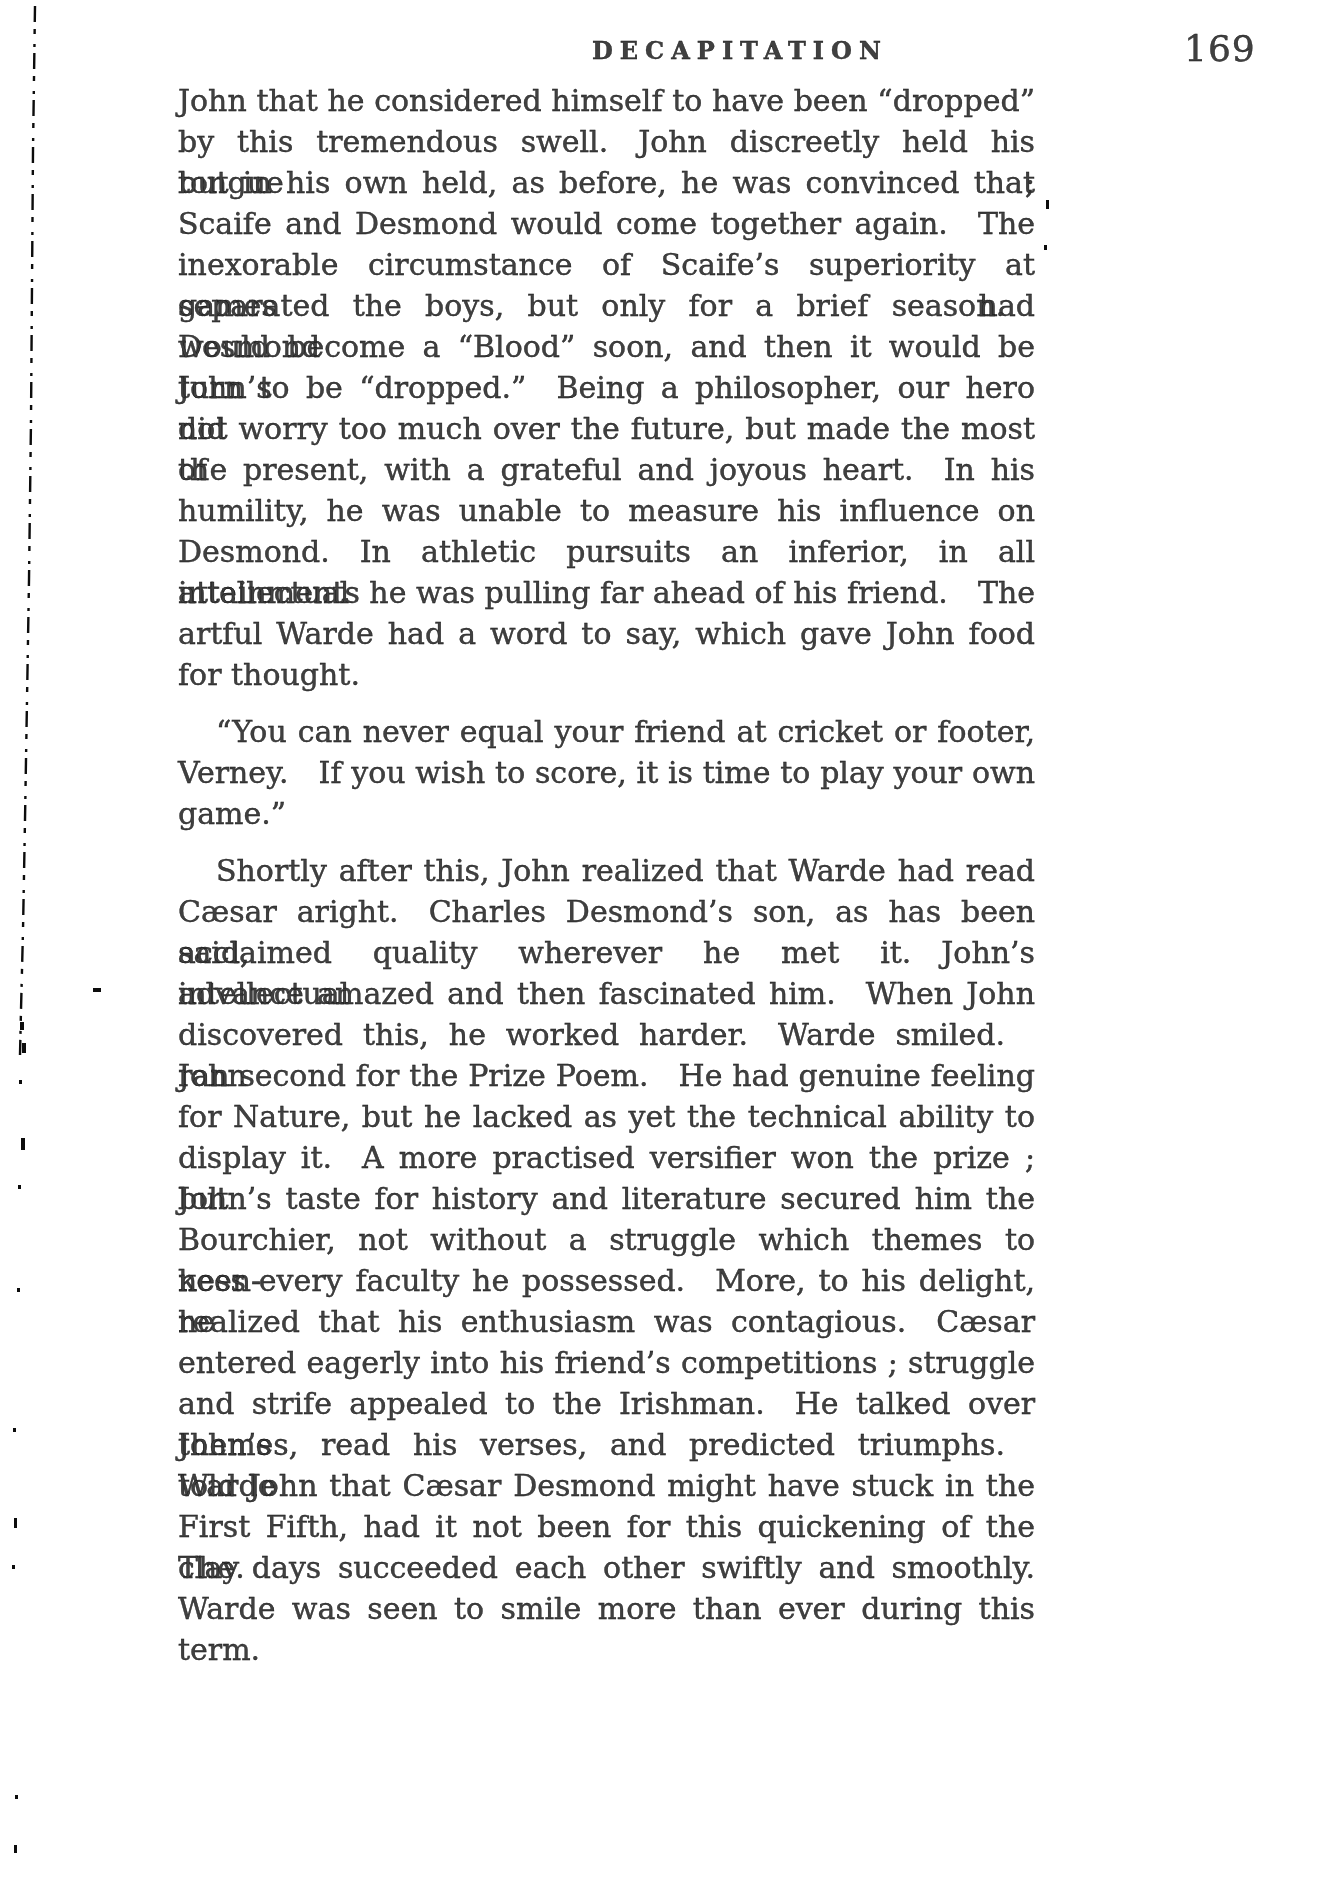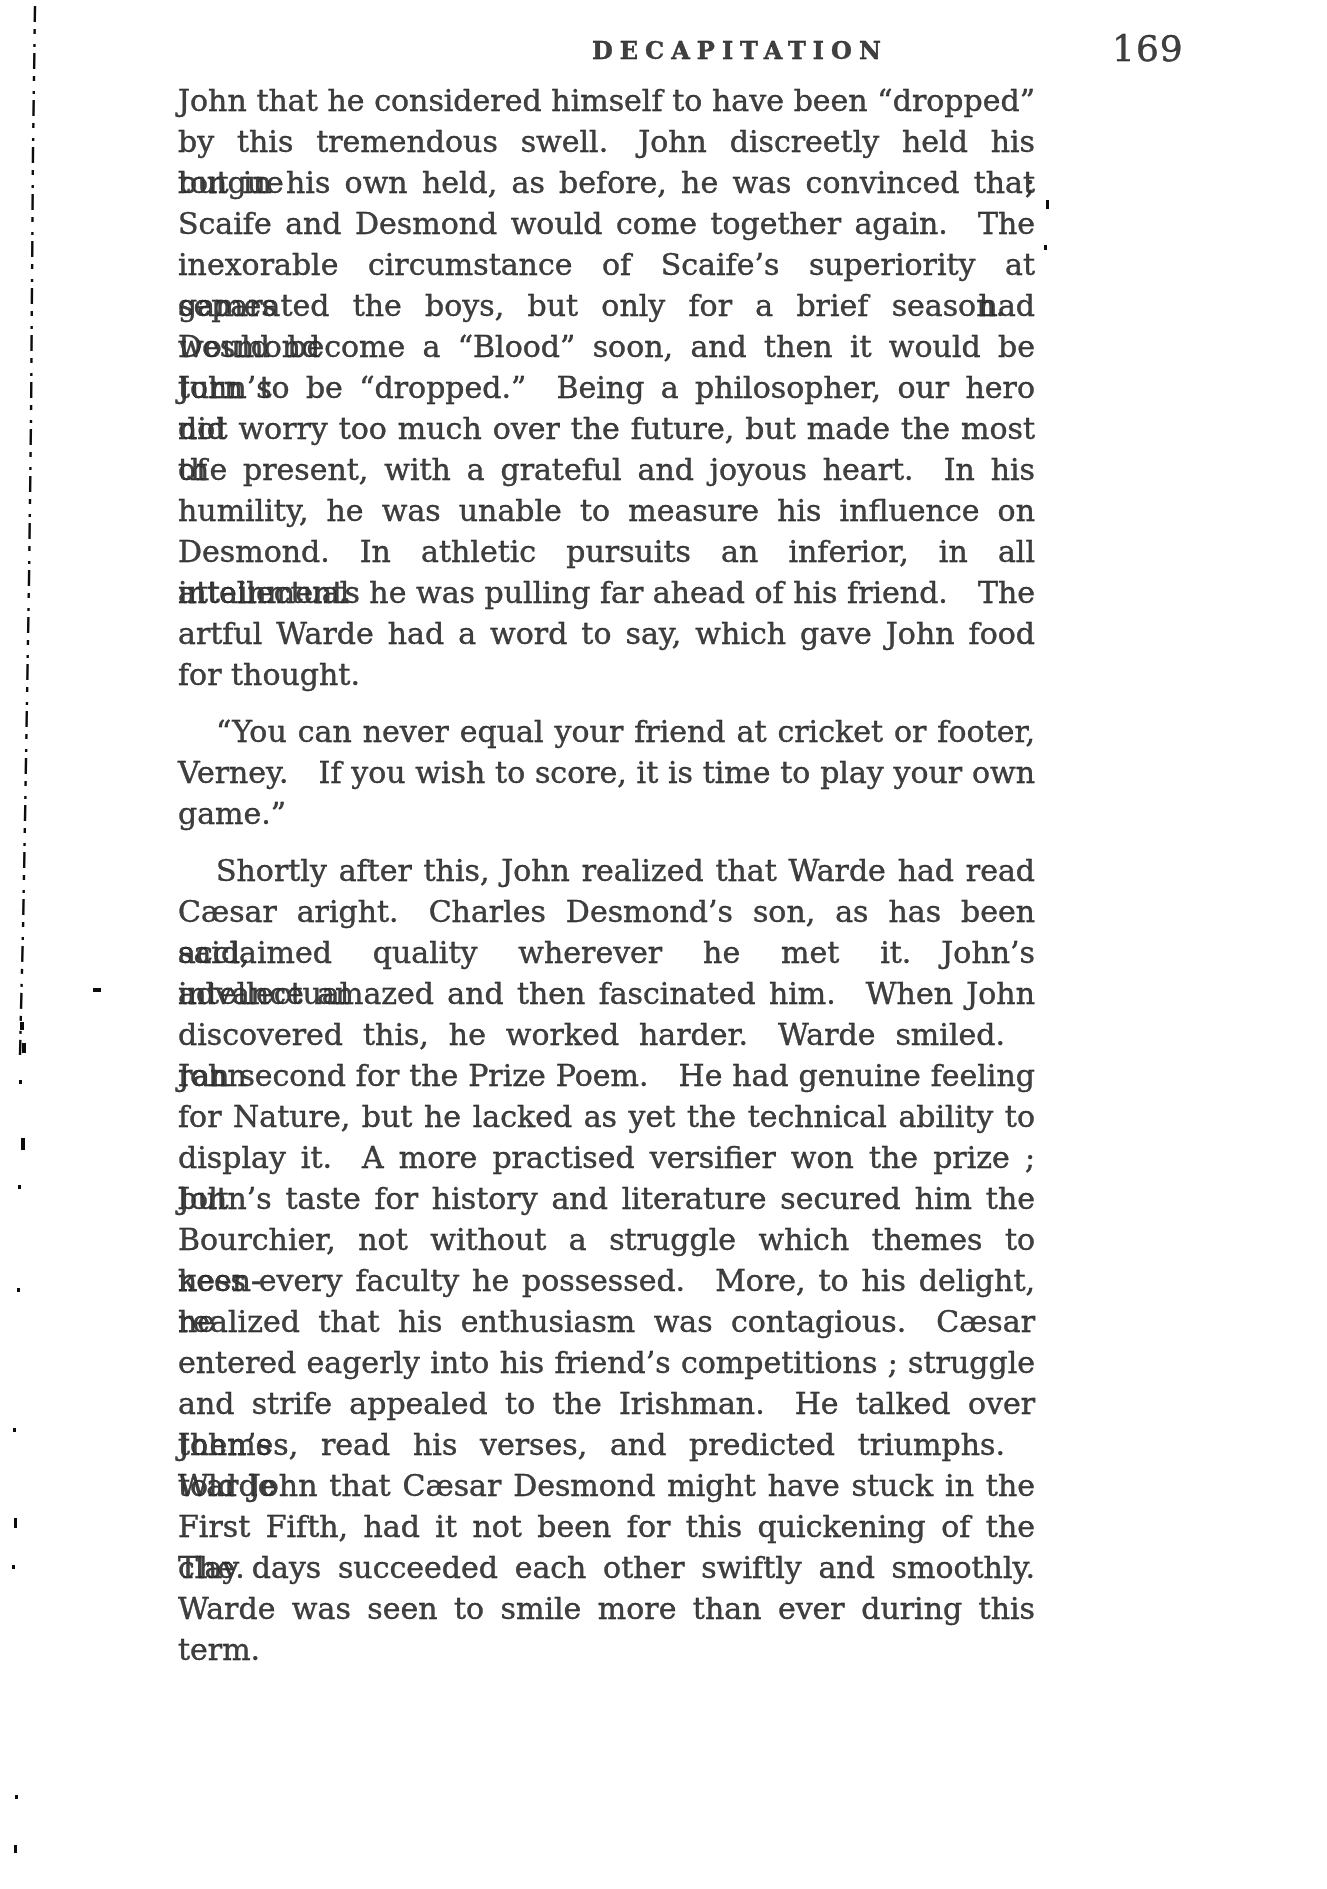--- a/index.html
+++ b/index.html
@@ -15,21 +15,21 @@
   .running-title{
     position:absolute;
     top:36px;left:592px;
     font-size:24px;
     font-weight:bold;
     letter-spacing:7px;
     white-space:nowrap;
   }
   .page-number{
     position:absolute;
-    top:28px;left:1112px;
+    top:28px;left:1184px;
     font-size:36px;
     letter-spacing:1px;
   }
   .text-block{
     position:absolute;
     top:80px;left:178px;
     width:857px;
   }
   .text-line{
     font-size:30px;

